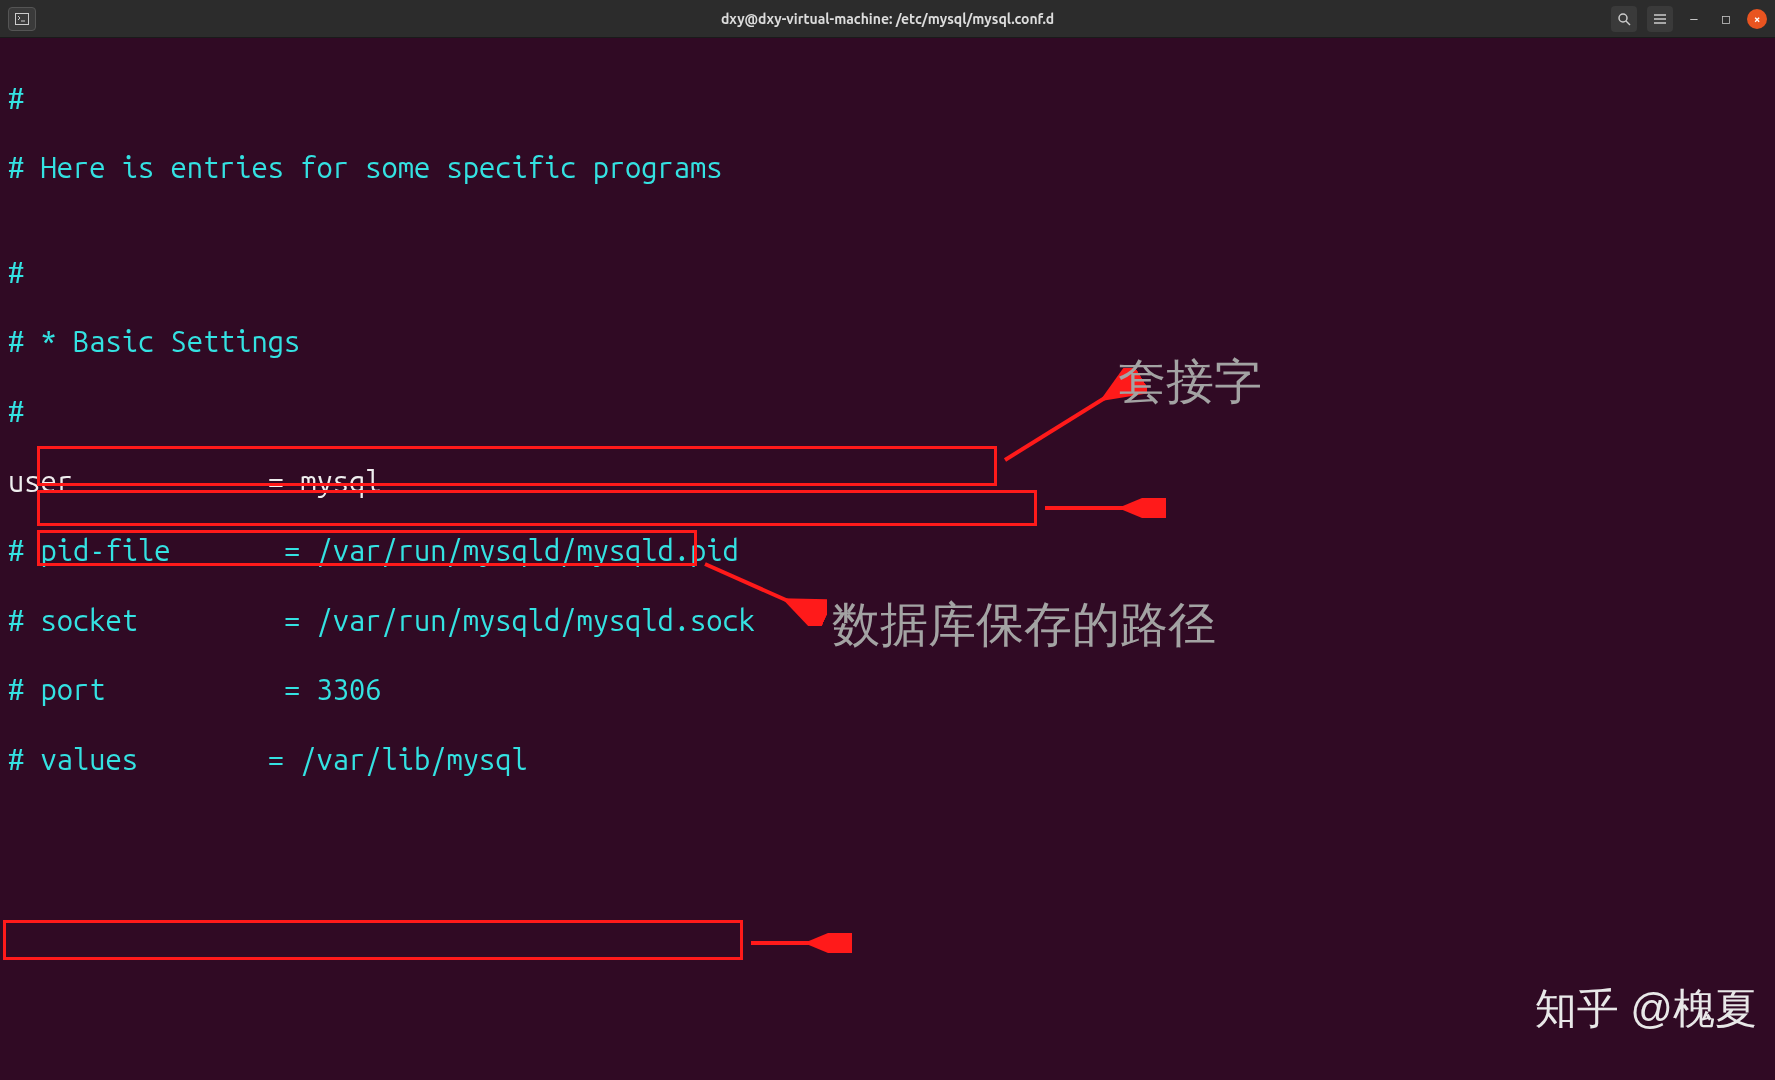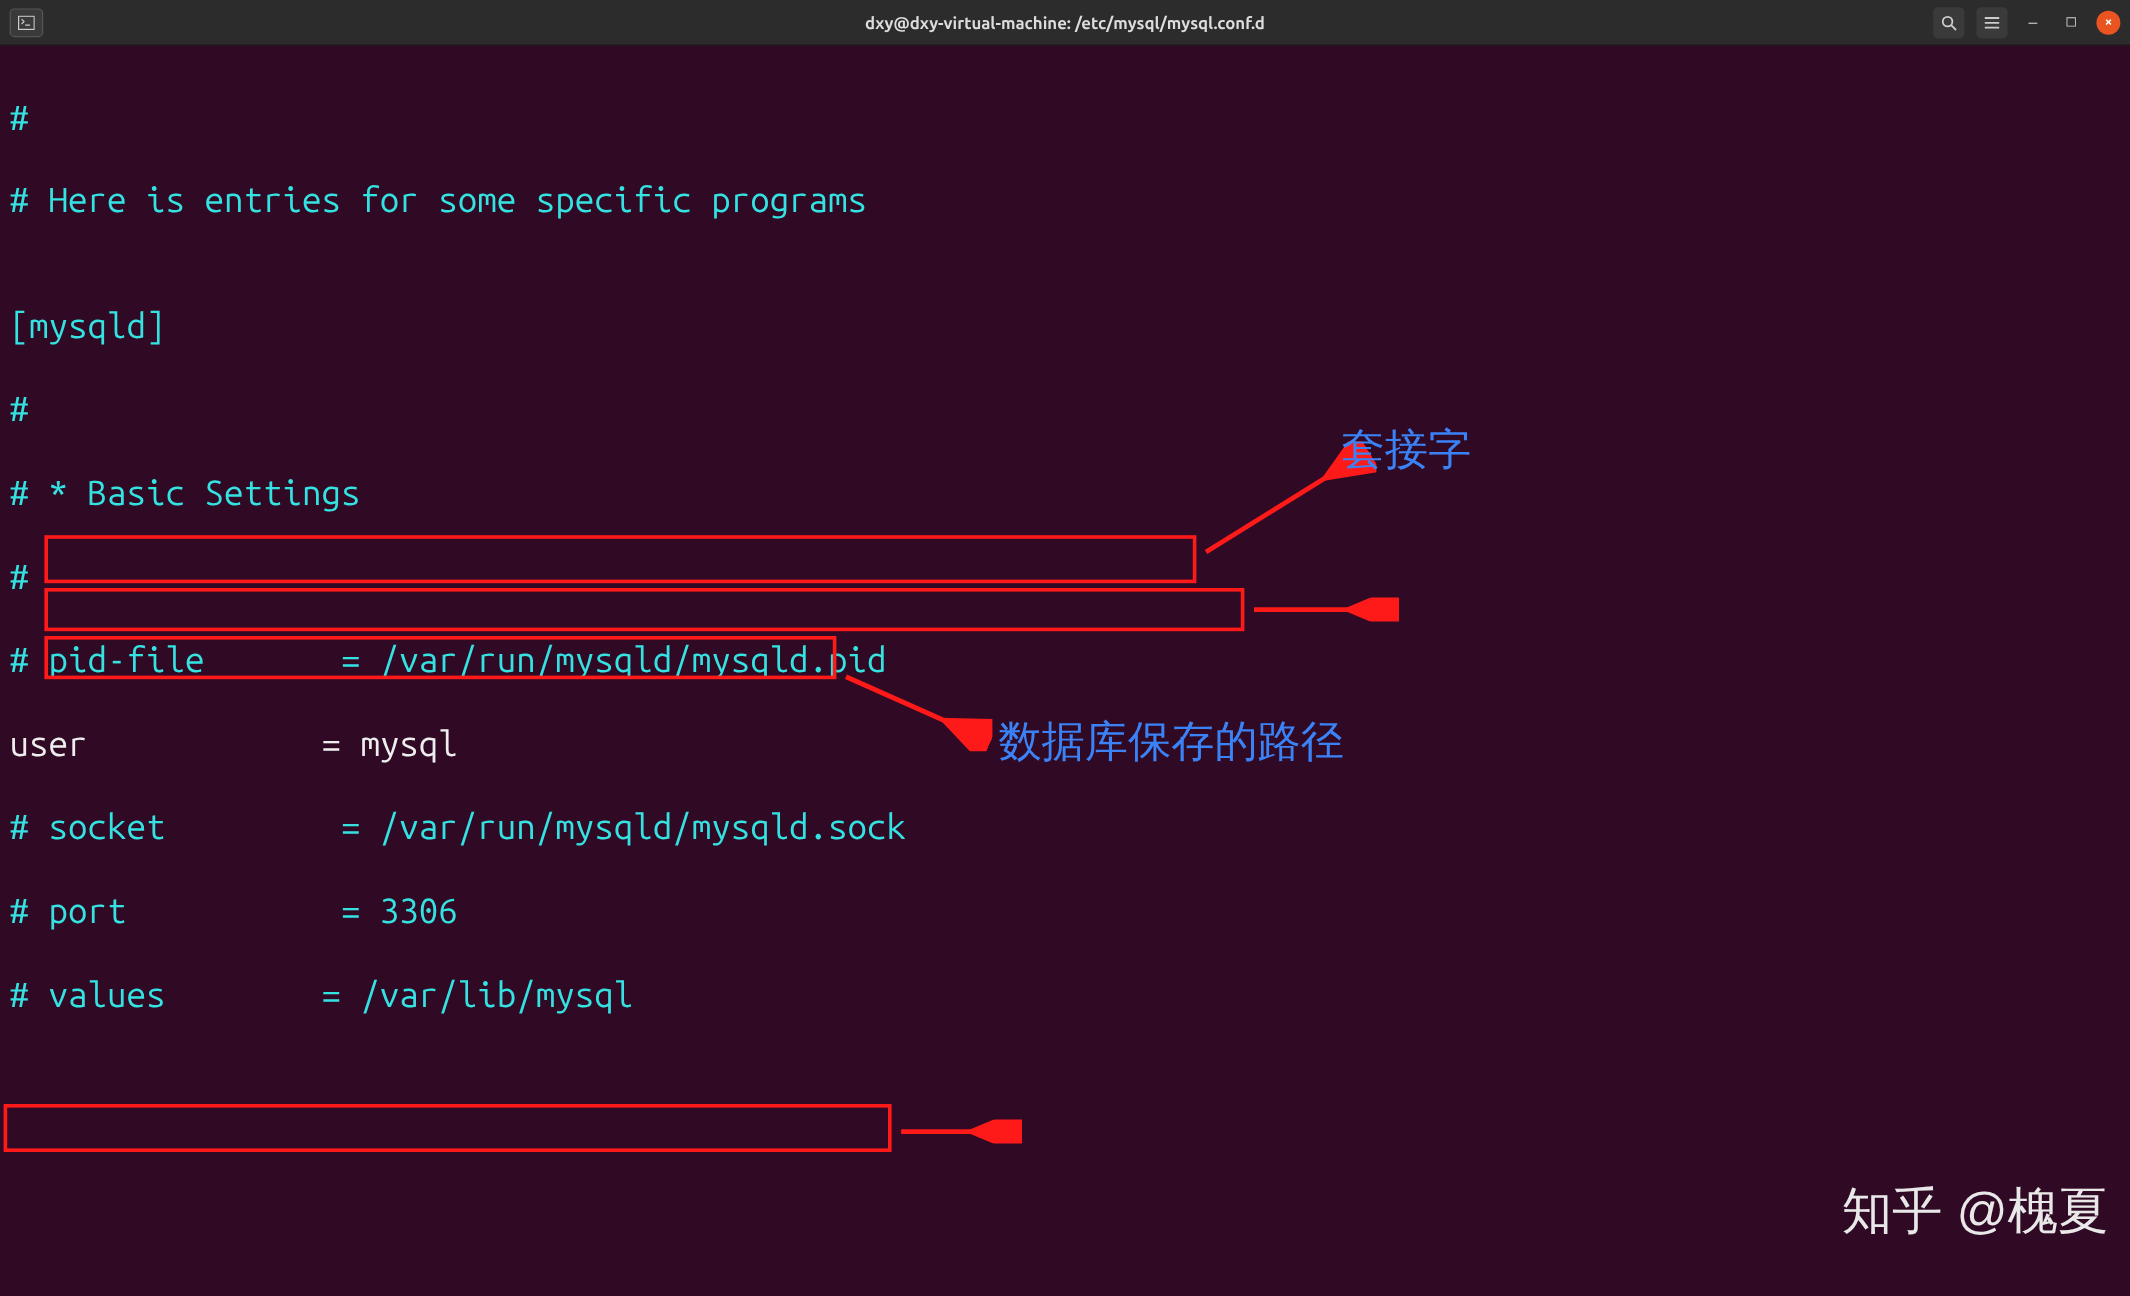--- a/index.html
+++ b/index.html
@@ -69,23 +69,23 @@
       line-height: 1.20;
       color: #eee;
       position: relative;
       white-space: pre;
     }
     .line { display: block; }
     .comment { color: #34e2e2; }
     .white { color: #eeeeee; }
     .annot {
       position: absolute;
-      color: #3b82f6;
+      color: #a3a3a3;
       font-family: "Microsoft YaHei", "SimHei", sans-serif;
-      font-size: 36px;
+      font-size: 48px;
       font-weight: 500;
       pointer-events: none;
     }
     .redbox {
       position: absolute;
       border: 3px solid #ff1a1a;
       pointer-events: none;
     }
     svg.arrow {
       position: absolute;
@@ -130,26 +130,25 @@
     <div class="window-ctrl">—</div>
     <div class="window-ctrl">□</div>
     <div class="close-btn">×</div>
   </div>
 </div>
 
 <div class="terminal">
 <span class="line comment">#</span>
 <span class="line comment"># Here is entries for some specific programs</span>
 <span class="line"></span>
-<span class="line comment">[mysqld]</span>
 <span class="line comment">#</span>
 <span class="line comment"># * Basic Settings</span>
 <span class="line comment">#</span>
+<span class="line white"><span>user</span><span>            = mysql</span></span>
 <span class="line comment"># pid-file       = /var/run/mysqld/mysqld.pid</span>
-<span class="line white"><span>user</span><span>            = mysql</span></span>
 <span class="line comment"># socket         = /var/run/mysqld/mysqld.sock</span>
 <span class="line comment"># port           = 3306</span>
 <span class="line comment"># values        = /var/lib/mysql</span>
 <span class="line"></span>
 <span class="line"></span>
 
 
 
 
 

